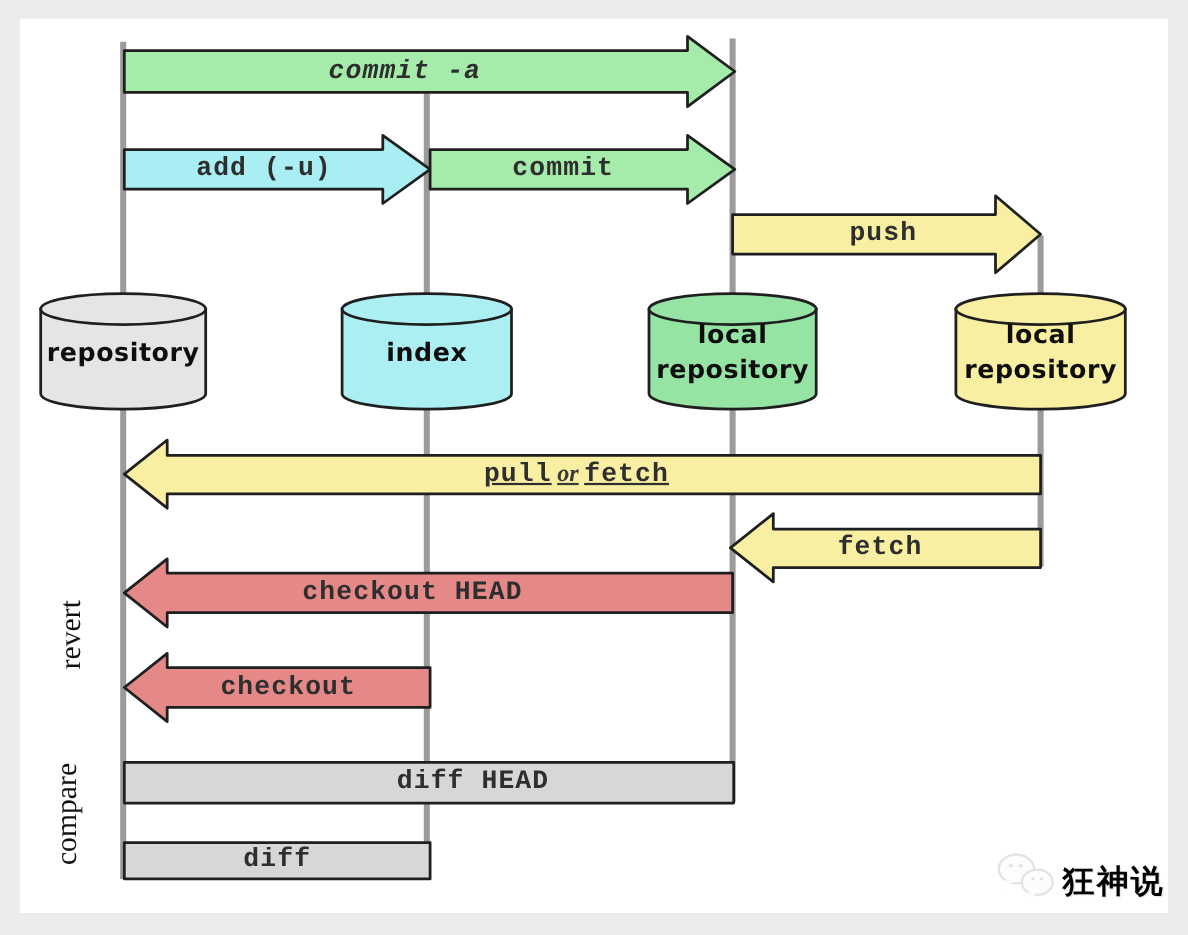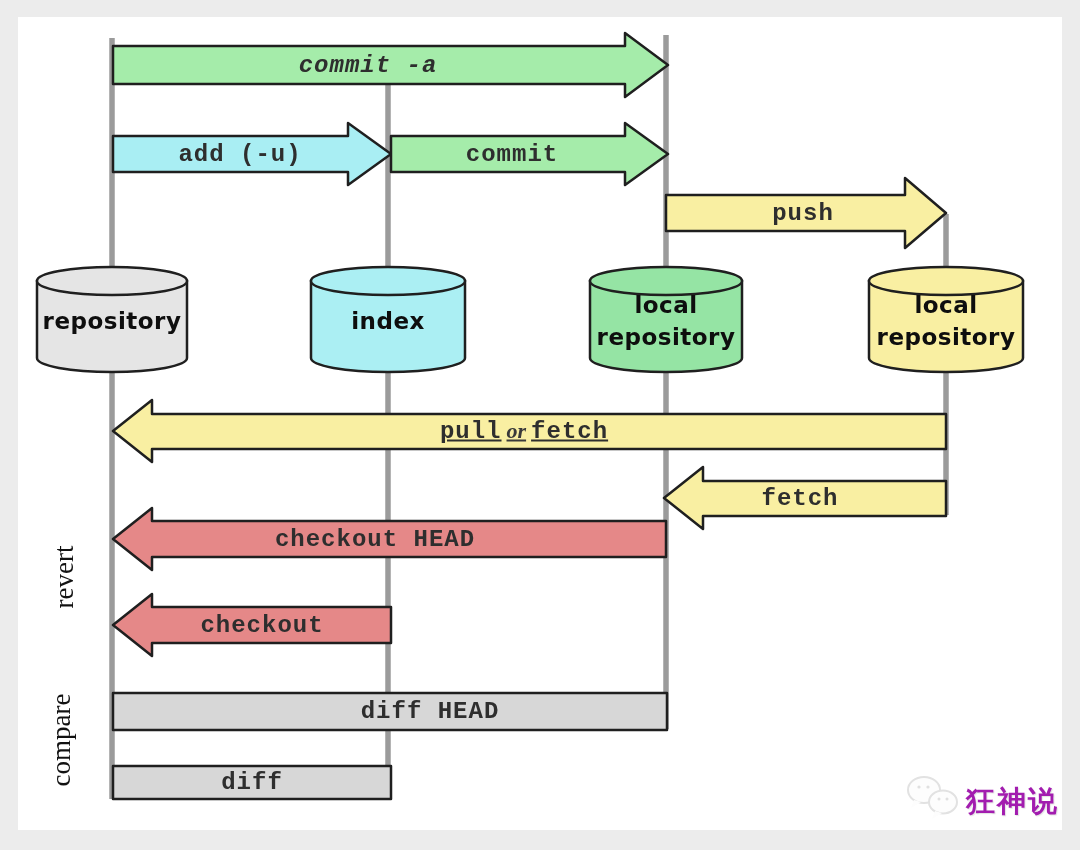--- a/index.html
+++ b/index.html
@@ -33,21 +33,21 @@
   }
   .pullwrap span{vertical-align:baseline;text-decoration:underline;}
   .pull-or{
     font-family:"Liberation Serif","DejaVu Serif",serif;
     font-style:italic;font-weight:bold;font-size:22px;color:#3a3a3a;
     margin:16px 5px;letter-spacing:0;
   }
   .watermark{
     position:absolute;left:966px;top:782px;
     font-family:"DejaVu Sans","Liberation Sans",sans-serif;
-    font-size:29px;font-weight:bold;color:#a21caf;
+    font-size:29px;font-weight:bold;color:#000000;
     text-shadow:1px 1px 1px rgba(190,190,190,0.45), -1px -1px 0 #ffffff;
     letter-spacing:2px;
   }
 </style>
 </head>
 <body>
 
 <div class="panel"></div>
 
 <svg class="diagram" width="1080" height="850" viewBox="0 0 1080 850">

